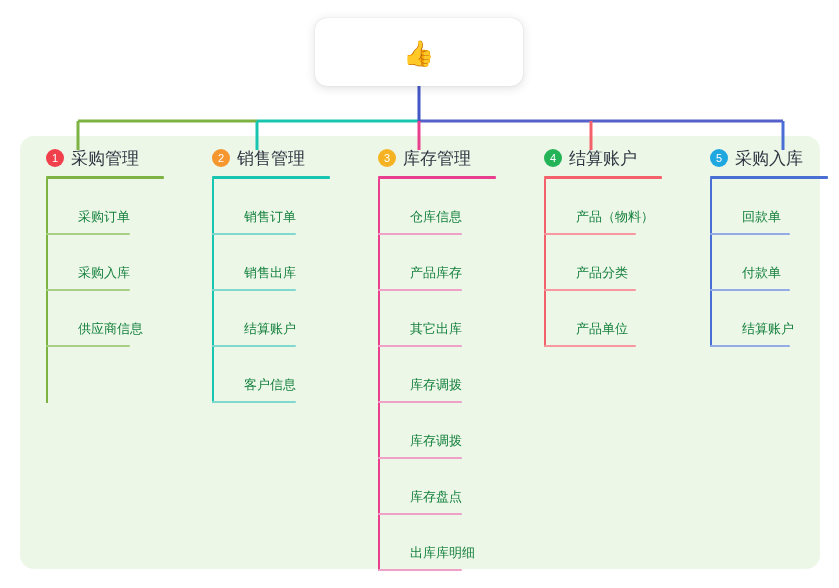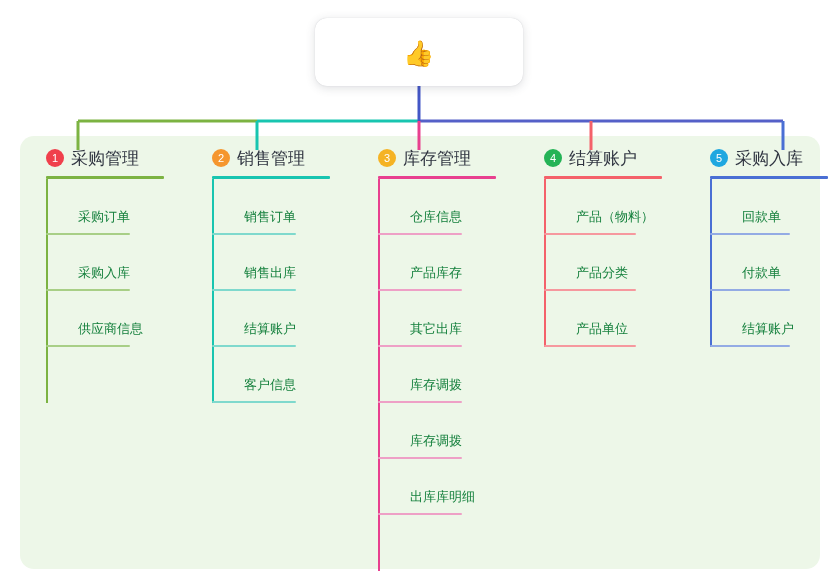--- a/index.html
+++ b/index.html
@@ -226,20 +226,24 @@
           </div>
           <div class="leaf">
             <span class="leaf-label">库存调拨</span>
             <div class="leaf-rule" style="background: rgb(238, 160, 198); width: 84px;"></div>
           </div>
           <div class="leaf">
             <span class="leaf-label">库存调拨</span>
             <div class="leaf-rule" style="background: rgb(238, 160, 198); width: 84px;"></div>
           </div>
           <div class="leaf">
+            <span class="leaf-label">库存盘点</span>
+            <div class="leaf-rule" style="background: rgb(238, 160, 198); width: 84px;"></div>
+          </div>
+          <div class="leaf">
             <span class="leaf-label">出库库明细</span>
             <div class="leaf-rule" style="background: rgb(238, 160, 198); width: 84px;"></div>
           </div>
         </div>
       </div>
       <div class="column" style="left: 528px; width: 168px;">
         <div class="col-head">
           <span class="badge" style="background: rgb(36, 179, 86);">4</span>
           <span class="col-title">结算账户</span>
         </div>

